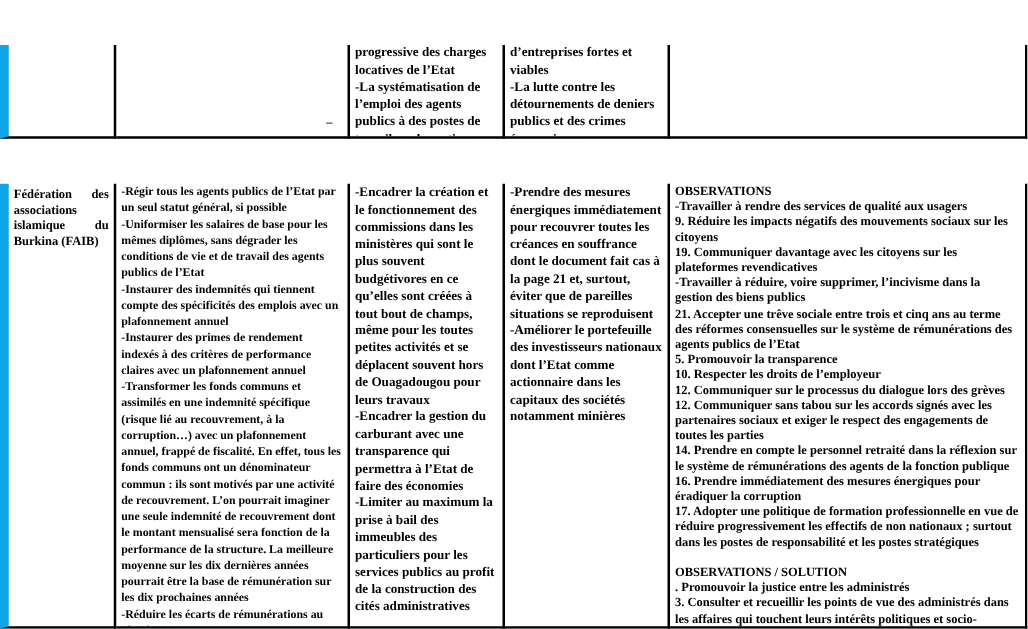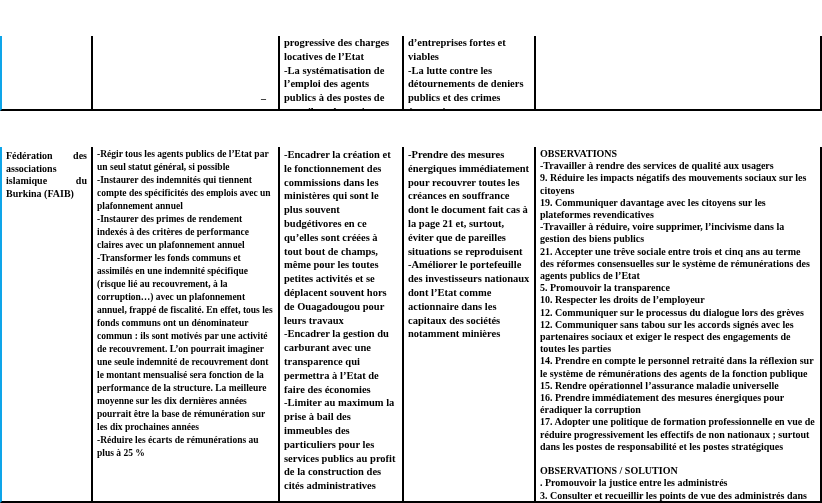--- a/index.html
+++ b/index.html
@@ -16,21 +16,21 @@
     box-sizing:border-box;
   }
   .cell{
     box-sizing:border-box;
     border-right:2px solid #000;
     border-bottom:2px solid #000;
     overflow:hidden;
     padding:1px 4px 2px 4px;
     margin-top:36px;
   }
-  .cell.c0{border-left:2px solid #0ea5e9;}
+  .cell.c0{border-left:7px solid #0ea5e9;}
   .para{margin:0;padding:0;}
   
   .col-org{font-size:10px;line-height:12.5px;text-align:justify;padding-top:3px;}
   .col-rec{font-size:9.5px;line-height:13px;}
   .col-act-a{font-size:10.5px;line-height:13.8px;}
   .col-act-b{font-size:10.5px;line-height:13.8px;}
   .col-obs{font-size:10px;line-height:12.2px;}
   
   .row1{padding-top:0;}
   .dash-cell{
@@ -58,20 +58,21 @@
       <p class="para">-La lutte contre les détournements de deniers publics et des crimes économiques</p>
       <p class="para">-La publication des décisions du gouvernement sur les rapports de l’ASCE-LC</p>
     </div>
   <div class="cell row1 col-obs"></div>
 
   <div class="cell c0 col-org">
     <p class="para">Fédération des associations islamique du Burkina (FAIB)</p>
   </div>
   <div class="cell col-rec">
       <p class="para">-Régir tous les agents publics de l’Etat par un seul statut général, si possible</p>
+      <p class="para">-Uniformiser les salaires de base pour les mêmes diplômes, sans dégrader les conditions de vie et de travail des agents publics de l’Etat</p>
       <p class="para">-Instaurer des indemnités qui tiennent compte des spécificités des emplois avec un plafonnement annuel</p>
       <p class="para">-Instaurer des primes de rendement indexés à des critères de performance claires avec un plafonnement annuel</p>
       <p class="para">-Transformer les fonds communs et assimilés en une indemnité spécifique (risque lié au recouvrement, à la corruption…) avec un plafonnement annuel, frappé de fiscalité. En effet, tous les fonds communs ont un dénominateur commun : ils sont motivés par une activité de recouvrement. L’on pourrait imaginer une seule indemnité de recouvrement dont le montant mensualisé sera fonction de la performance de la structure. La meilleure moyenne sur les dix dernières années pourrait être la base de rémunération sur les dix prochaines années</p>
       <p class="para">-Réduire les écarts de rémunérations au plus à 25 %</p>
     </div>
   <div class="cell col-act-a">
       <p class="para">-Encadrer la création et le fonctionnement des commissions dans les ministères qui sont le plus souvent budgétivores en ce qu’elles sont créées à tout bout de champs, même pour les toutes petites activités et se déplacent souvent hors de Ouagadougou pour leurs travaux</p>
       <p class="para">-Encadrer la gestion du carburant avec une transparence qui permettra à l’Etat de faire des économies</p>
       <p class="para">-Limiter au maximum la prise à bail des immeubles des particuliers pour les services publics au profit de la construction des cités administratives</p>
     </div>
@@ -84,21 +85,20 @@
       <p class="para">-Travailler à rendre des services de qualité aux usagers</p>
       <p class="para">9. Réduire les impacts négatifs des mouvements sociaux sur les citoyens</p>
       <p class="para">19. Communiquer davantage avec les citoyens sur les plateformes revendicatives</p>
       <p class="para">-Travailler à réduire, voire supprimer, l’incivisme dans la gestion des biens publics</p>
       <p class="para">21. Accepter une trêve sociale entre trois et cinq ans au terme des réformes consensuelles sur le système de rémunérations des agents publics de l’Etat</p>
       <p class="para">5. Promouvoir la transparence</p>
       <p class="para">10. Respecter les droits de l’employeur</p>
       <p class="para">12. Communiquer sur le processus du dialogue lors des grèves</p>
       <p class="para">12. Communiquer sans tabou sur les accords signés avec les partenaires sociaux et exiger le respect des engagements de toutes les parties</p>
       <p class="para">14. Prendre en compte le personnel retraité dans la réflexion sur le système de rémunérations des agents de la fonction publique</p>
-      <p class="para">15. Rendre opérationnel l’assurance maladie universelle</p>
       <p class="para">16. Prendre immédiatement des mesures énergiques pour éradiquer la corruption</p>
       <p class="para">17. Adopter une politique de formation professionnelle en vue de réduire progressivement les effectifs de non nationaux ; surtout dans les postes de responsabilité et les postes stratégiques</p>
       <p class="para">&nbsp;</p>
       <p class="para">OBSERVATIONS / SOLUTION</p>
       <p class="para">. Promouvoir la justice entre les administrés</p>
       <p class="para">3. Consulter et recueillir les points de vue des administrés dans les affaires qui touchent leurs intérêts politiques et socio-économiques</p>
       <p class="para">4. Etre ouvert et attentif aux préoccupations des administrés</p>
     </div>
 </div>
 

